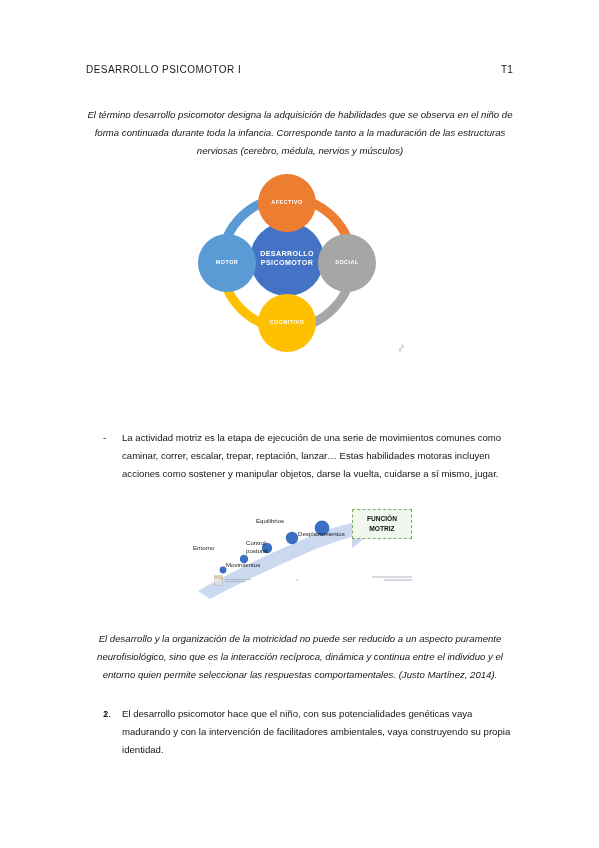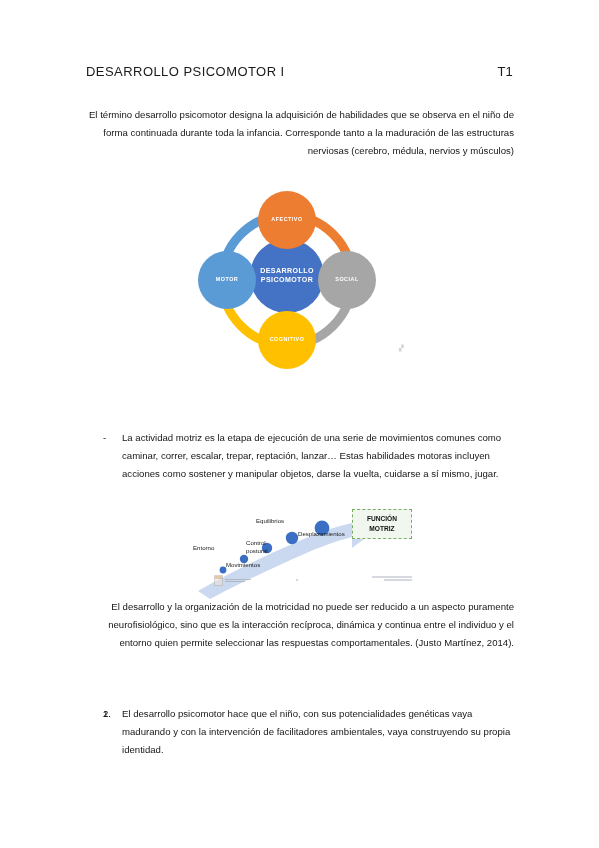--- a/index.html
+++ b/index.html
@@ -21,39 +21,40 @@
 
   
   .doc-header {
     position: absolute;
     left: 86px;
     top: 64px;
     width: 427px;
     display: flex;
     justify-content: space-between;
     align-items: baseline;
-    font-size: 13px;
+    font-size: 10px;
     letter-spacing: 0.45px;
     color: #1a1a1a;
   }
   .doc-header .right { letter-spacing: 0.2px; }
 
   
   .para {
     position: absolute;
     left: 86px;
     width: 428px;
     font-size: 9.6px;
     line-height: 18.2px;
     color: #161616;
-    text-align: right;
+    text-align: center;
+    font-style: italic;
   }
   .para-1 { top: 106px; }
   .para-2 { top: 390px; }
-  .para-3 { top: 598px; }
+  .para-3 { top: 630px; }
 
   .bullet-list {
     position: absolute;
     left: 103px;
     width: 411px;
     font-size: 9.6px;
     line-height: 18.2px;
     color: #161616;
   }
   .bullet-dash { top: 429px; }
@@ -78,21 +79,21 @@
   .fig-wheel {
     position: absolute;
     left: 196px;
     top: 172px;
     width: 207px;
     height: 185px;
   }
   .wheel-stage {
     position: absolute;
     left: 0;
-    top: 17px;
+    top: 0;
     width: 182px;
     height: 182px;
   }
   .ring-svg {
     position: absolute;
     left: 0;
     top: 0;
   }
   .node {
     position: absolute;

